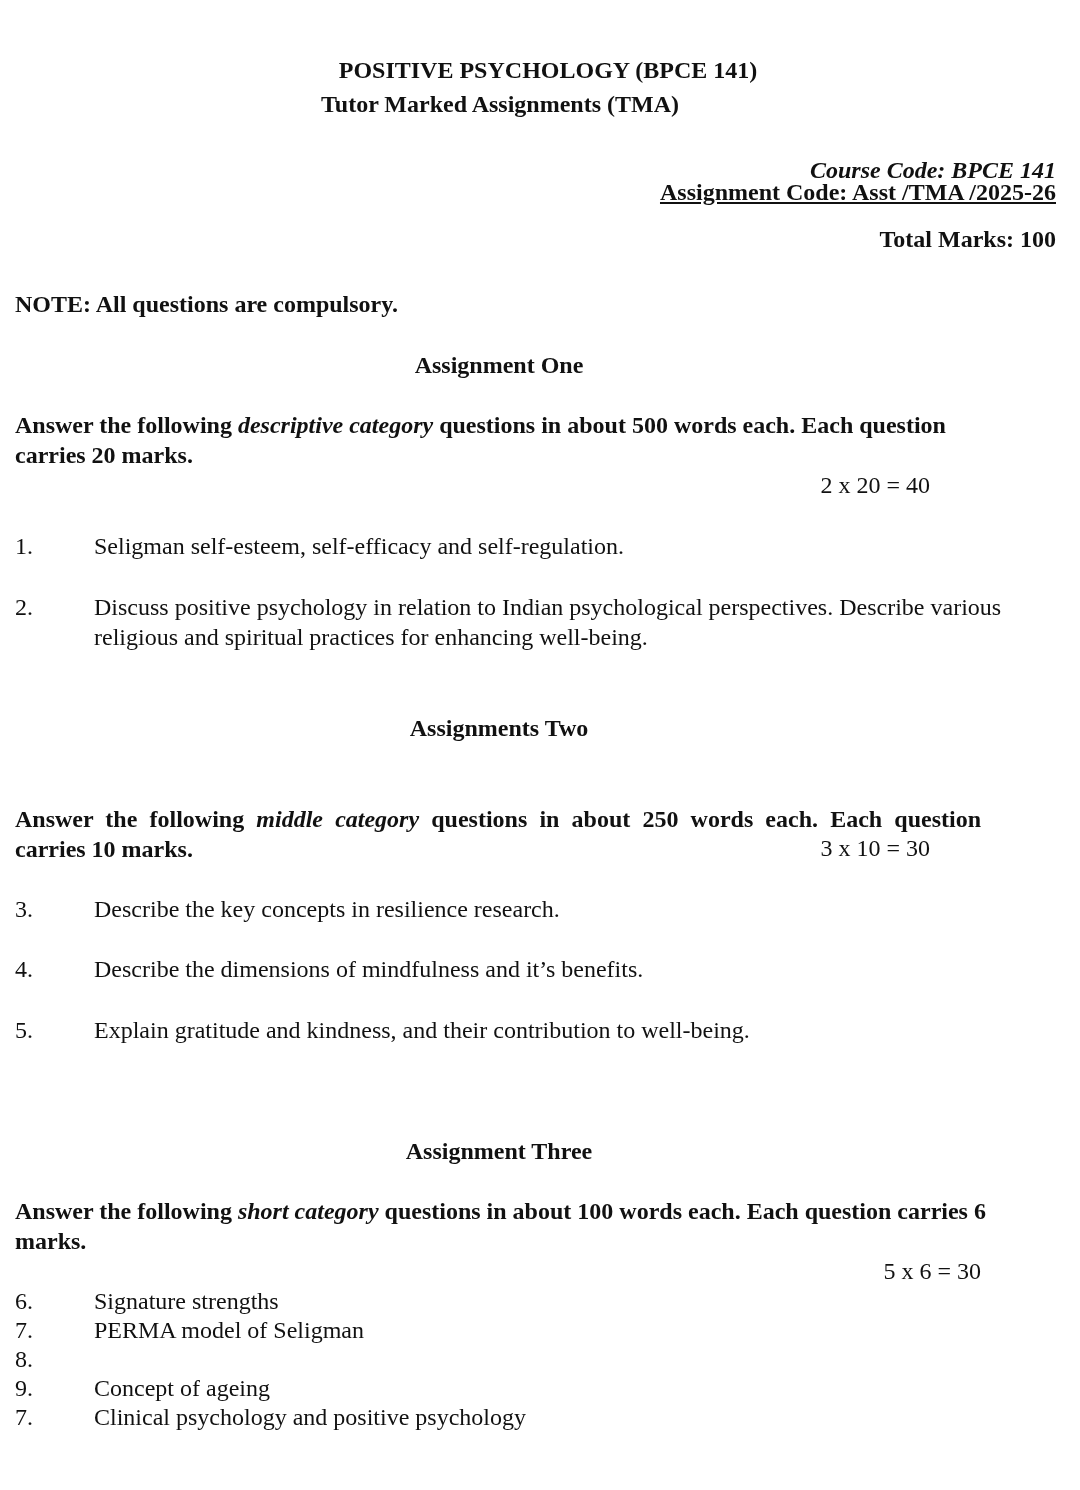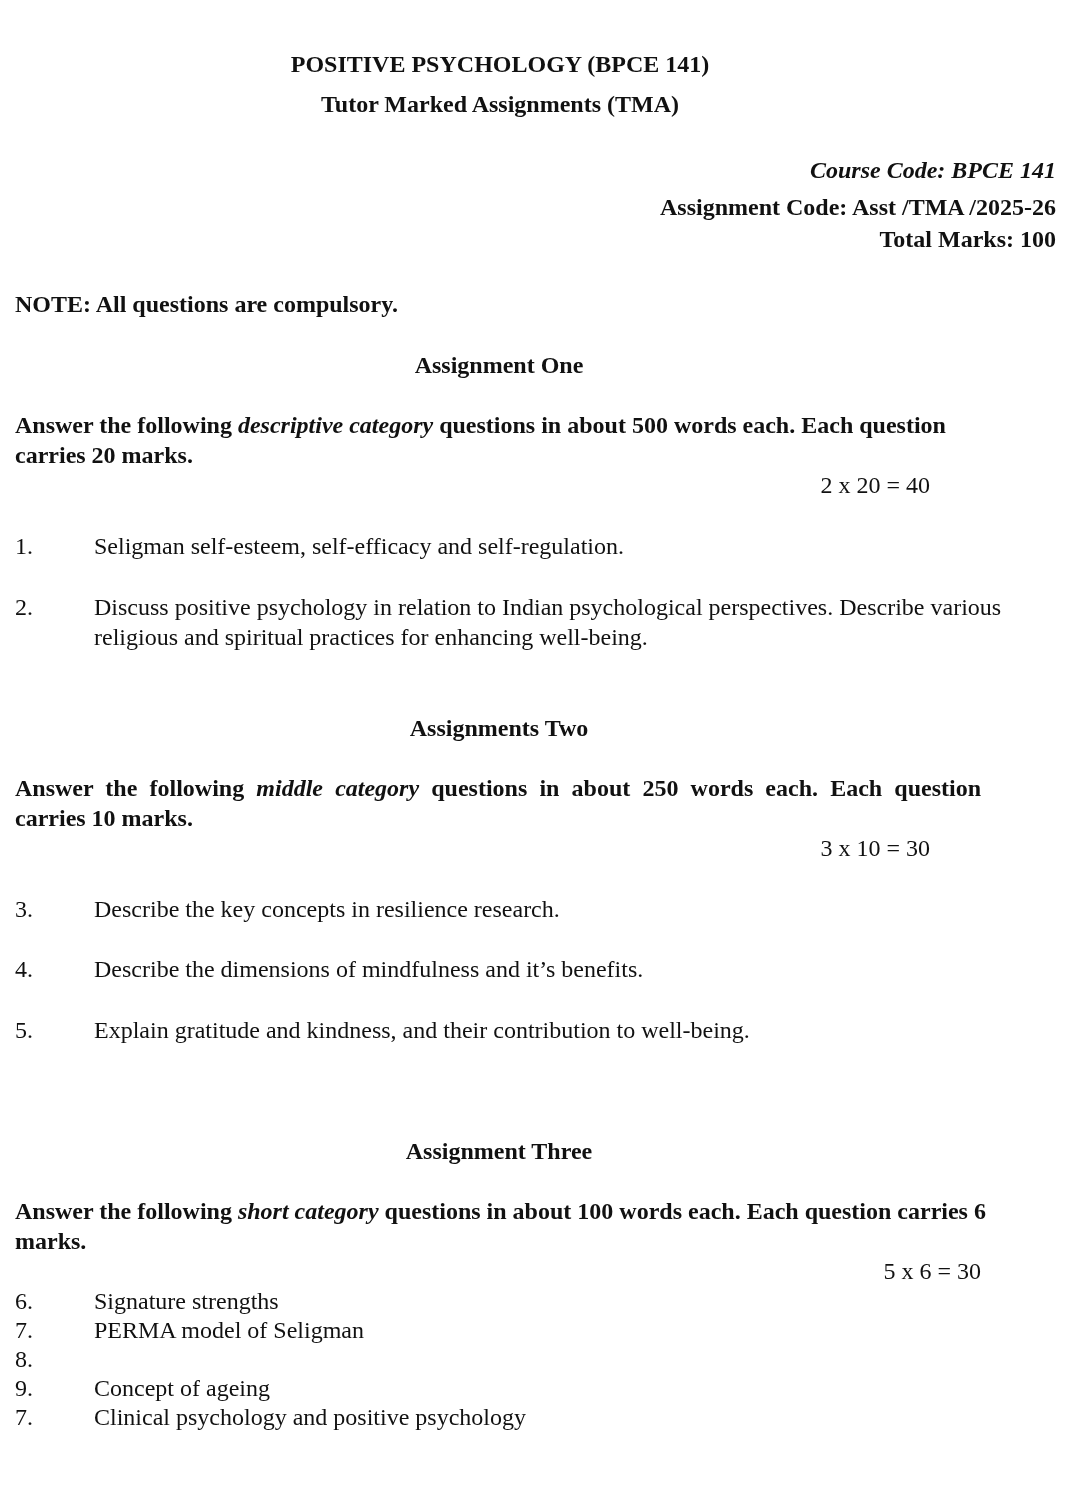--- a/index.html
+++ b/index.html
@@ -29,45 +29,45 @@
     }
     .heading {
       left: 0; width: 998px; text-align: center;
       font-weight: bold; font-size: 24px; line-height: 30px;
     }
     .instr {
       left: 15px; font-weight: bold; font-size: 24px; line-height: 30px;
       white-space: normal;
     }
     .instr .it { font-style: italic; }
-    .instr.justify { width: 966px; text-align: justify; text-align-last: left; }
+    .instr.justify { width: 966px; text-align: justify; text-align-last: left; margin-top: 31px; }
     .marks {
       font-size: 24px; line-height: 30px; text-align: right;
     }
     .q-num {
       left: 15px; font-size: 24px; line-height: 30px;
     }
     .q-text {
       left: 94px; font-size: 24px; line-height: 30px;
       white-space: normal; width: 930px;
     }
     .short-list {
       left: 15px; font-size: 24px; line-height: 29px;
     }
     .short-item { display: flex; white-space: nowrap; }
     .short-item .num { width: 79px; }
   </style>
 </head>
 <body>
 
-<div class="abs title" style="top:49px;">POSITIVE PSYCHOLOGY (BPCE 141)</div>
+<div class="abs title" style="top:55px;padding-left:48px;">POSITIVE PSYCHOLOGY (BPCE 141)</div>
 <div class="abs title" style="top:89px;">Tutor Marked Assignments (TMA)</div>
 
 <div class="abs meta" style="top:155px;font-style:italic;">Course Code: BPCE 141</div>
-<div class="abs meta" style="top:192px;">Assignment Code: Asst /TMA /2025-26</div>
+<div class="abs meta" style="top:177px;text-decoration:underline;">Assignment Code: Asst /TMA /2025-26</div>
 <div class="abs meta" style="top:224px;">Total Marks: 100</div>
 
 <div class="abs note" style="top:289px;text-align:right;">NOTE: All questions are compulsory.</div>
 
 <div class="abs heading" style="top:350px;">Assignment One</div>
 <div class="abs instr" style="top:410px; width:940px;">
   <span>Answer the following </span><span class="it">descriptive category</span><span> questions in about 500 words each. Each question carries 20 marks.</span>
 </div>
 <div class="abs marks" style="top:470px; right:150px;">2  x 20 = 40</div>
 

